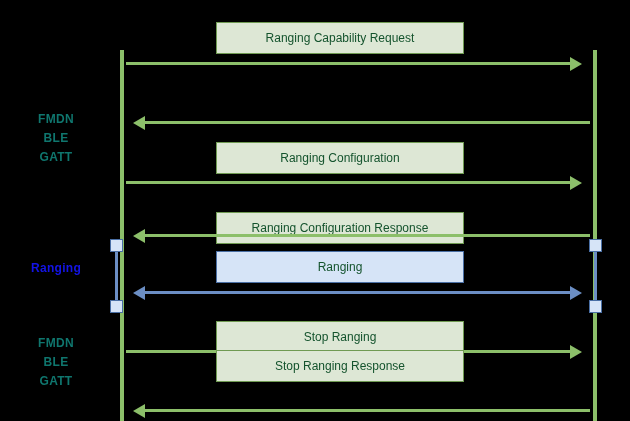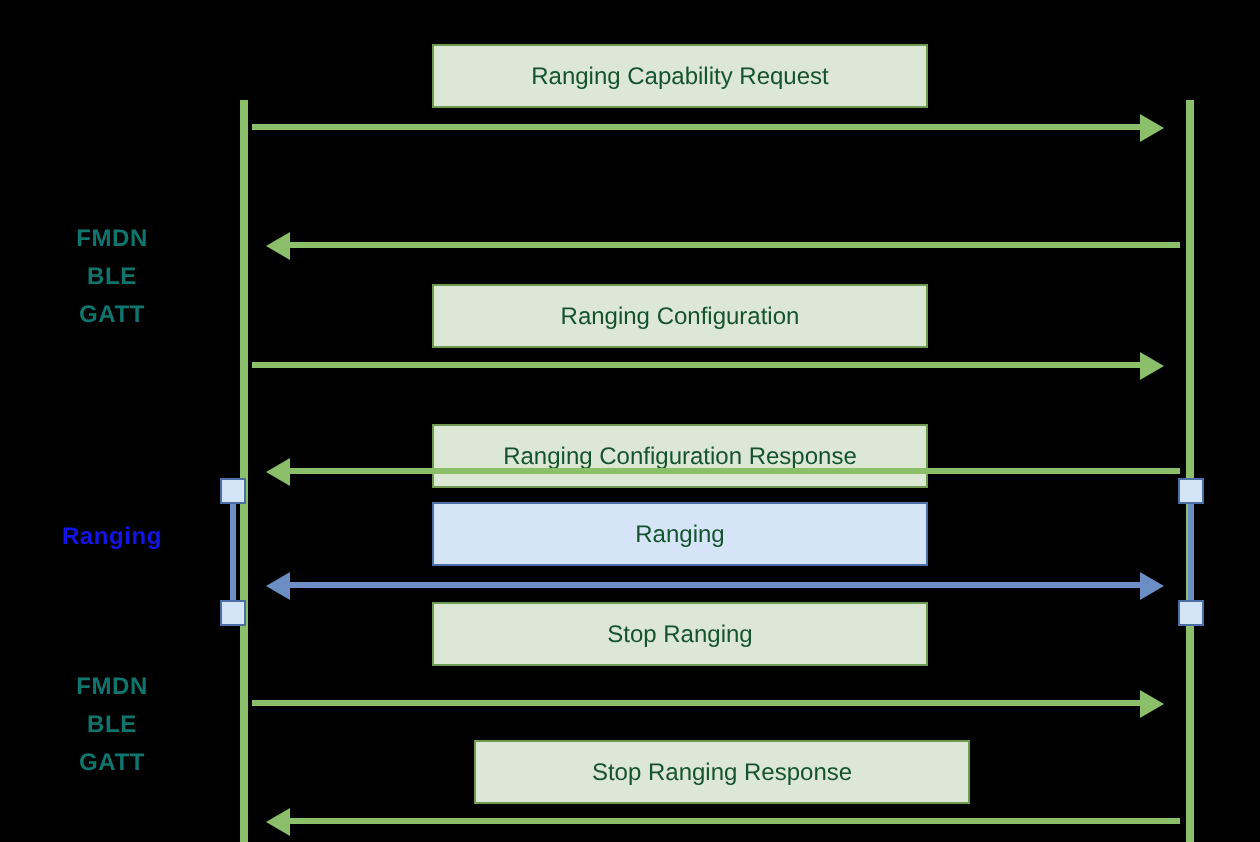--- a/index.html
+++ b/index.html
@@ -130,21 +130,21 @@
 
   <div class="activation-bar" style="left:594px; top:245px; height:62px;"></div>
   <div class="activation-node" style="left:589px; top:239px;"></div>
   <div class="activation-node" style="left:589px; top:300px;"></div>
 
   <div class="msg-box blue" style="top:251px;">Ranging</div>
   <div class="arrow-line blue" style="left:144px; top:291px; width:428px;"></div>
   <div class="arrow-head left blue" style="left:133px; top:286px;"></div>
   <div class="arrow-head right blue" style="left:570px; top:286px;"></div>
 
-  <div class="msg-box green" style="top:301px;">Stop Ranging</div>
+  <div class="msg-box green" style="top:321px;">Stop Ranging</div>
   <div class="arrow-line green" style="left:126px; top:350px; width:446px;"></div>
   <div class="arrow-head right green" style="left:570px; top:345px;"></div>
 
-  <div class="msg-box green" style="top:370px;margin-left:21px;">Stop Ranging Response</div>
+  <div class="msg-box green" style="top:350px;">Stop Ranging Response</div>
   <div class="arrow-line green" style="left:144px; top:409px; width:446px;"></div>
   <div class="arrow-head left green" style="left:133px; top:404px;"></div>
 
 </div>
 
 </body></html>

